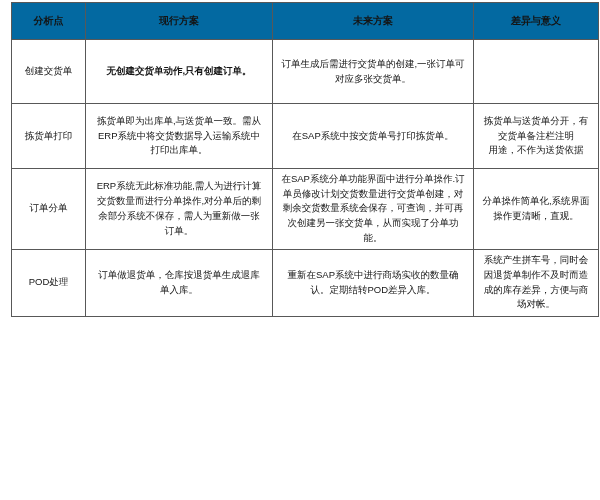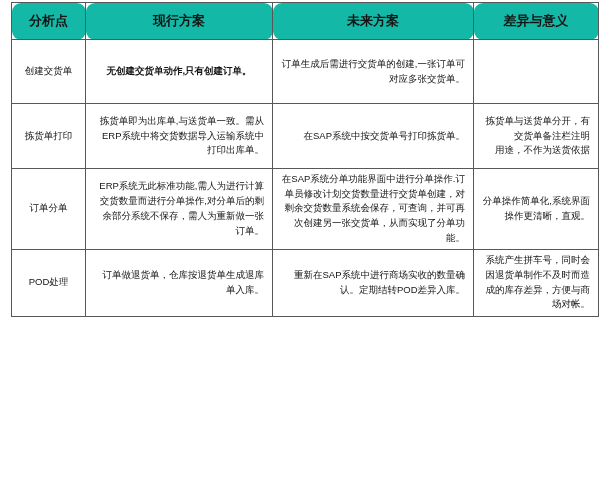--- a/index.html
+++ b/index.html
@@ -29,32 +29,31 @@
     border: 1px solid #585858;
     vertical-align: middle;
     color: #141414;
     font-size: 9.5px;
     line-height: 1.55;
     padding: 3px 8px;
     word-break: break-all;
     white-space: pre-line;
   }
   table.analysis-table th {
-    background: #14b8a6;
+    background: #0369a1;
     font-weight: bold;
     text-align: center;
-    font-size: 13px;
+    font-size: 10px;
     height: 30px;
-    border-radius: 9px;
   }
   td.cell-point {
     text-align: center;
   }
   td.cell-left {
-    text-align: right;
+    text-align: center;
     border-radius: 15px;
   }
   td.cell-center {
     text-align: center;
     font-weight: bold;
   }
   tr.row-h1 td { height: 57px; }
   tr.row-h2 td { height: 58px; }
   tr.row-h3 td { height: 65px; }
   tr.row-h4 td { height: 76px; }

